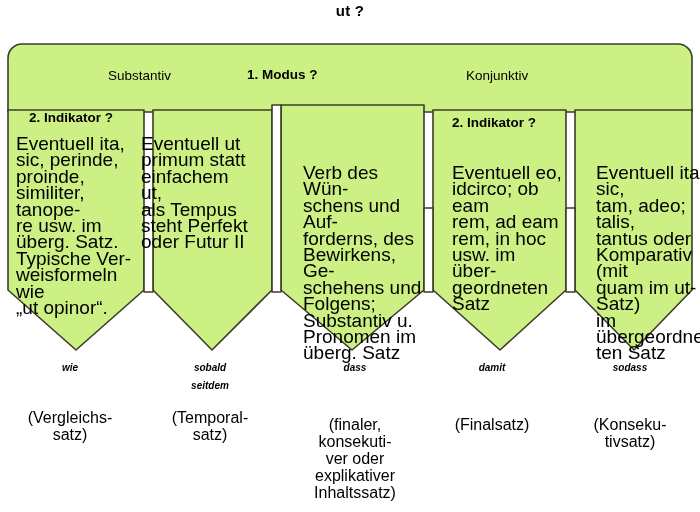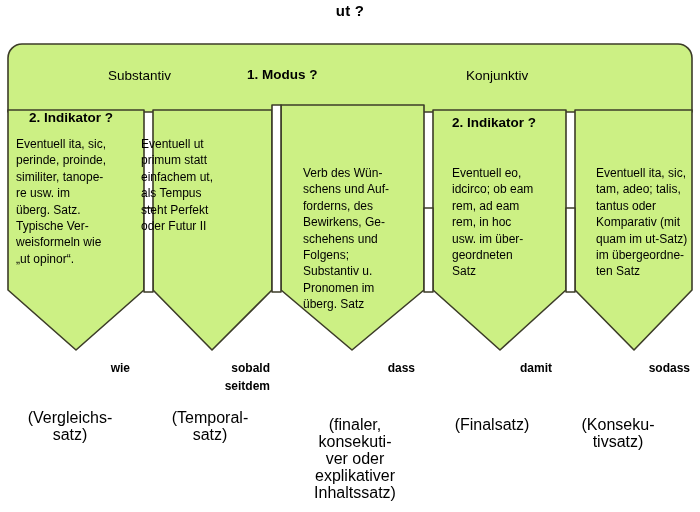--- a/index.html
+++ b/index.html
@@ -54,37 +54,38 @@
 
   #hdr-indikativ   { left: 108px; top: 68px; }
   #hdr-modus       { left: 247px; top: 67px; }
   #hdr-konjunktiv  { left: 466px; top: 68px; }
   #hdr-ind-left    { left:  29px; top: 110px; }
   #hdr-ind-right   { left: 452px; top: 115px; }
 
   
   .arrow-text {
     position: absolute;
-    font-size: 12px;
+    font-size: 19px;
     line-height: 16.4px;
     white-space: pre-line;
     color: #000;
   }
   #txt-0 { left:  16px; top: 136px; width: 126px; }
   #txt-1 { left: 141px; top: 136px; width: 112px; }
   #txt-2 { left: 303px; top: 165px; width: 120px; }
   #txt-3 { left: 452px; top: 165px; width: 112px; }
   #txt-4 { left: 580px; top: 165px; width: 112px; margin-left: 16px; }
 
   
   .conj {
     position: absolute;
-    font-size: 12px;
+    font-size: 10px;
     font-weight: bold;
-    text-align: right;
+    font-style: italic;
+    text-align: center;
     line-height: 18px;
     white-space: pre-line;
   }
   .sub {
     position: absolute;
     font-size: 16px;
     text-align: center;
     line-height: 17px;
     white-space: pre-line;
   }
@@ -92,21 +93,21 @@
   #conj-0 { left:  10px; top: 359px; width: 120px; }
   #conj-1 { left: 150px; top: 359px; width: 120px; }
   #conj-2 { left: 295px; top: 359px; width: 120px; }
   #conj-3 { left: 432px; top: 359px; width: 120px; }
   #conj-4 { left: 570px; top: 359px; width: 120px; }
 
   #sub-0 { left:   8px; top: 409px; width: 124px; }
   #sub-1 { left: 150px; top: 409px; width: 120px; }
   #sub-2 { left: 295px; top: 416px; width: 120px; }
   #sub-3 { left: 432px; top: 416px; width: 120px; }
-  #sub-4 { left: 558px; top: 416px; width: 120px; text-align: center; }
+  #sub-4 { left: 570px; top: 416px; width: 120px; text-align: center; }
 </style>
 </head>
 <body>
 
 <div id="stage">
 
   <div id="title">ut ?</div>
 
   <svg id="diagram" viewBox="0 0 700 512" aria-hidden="true">
 

